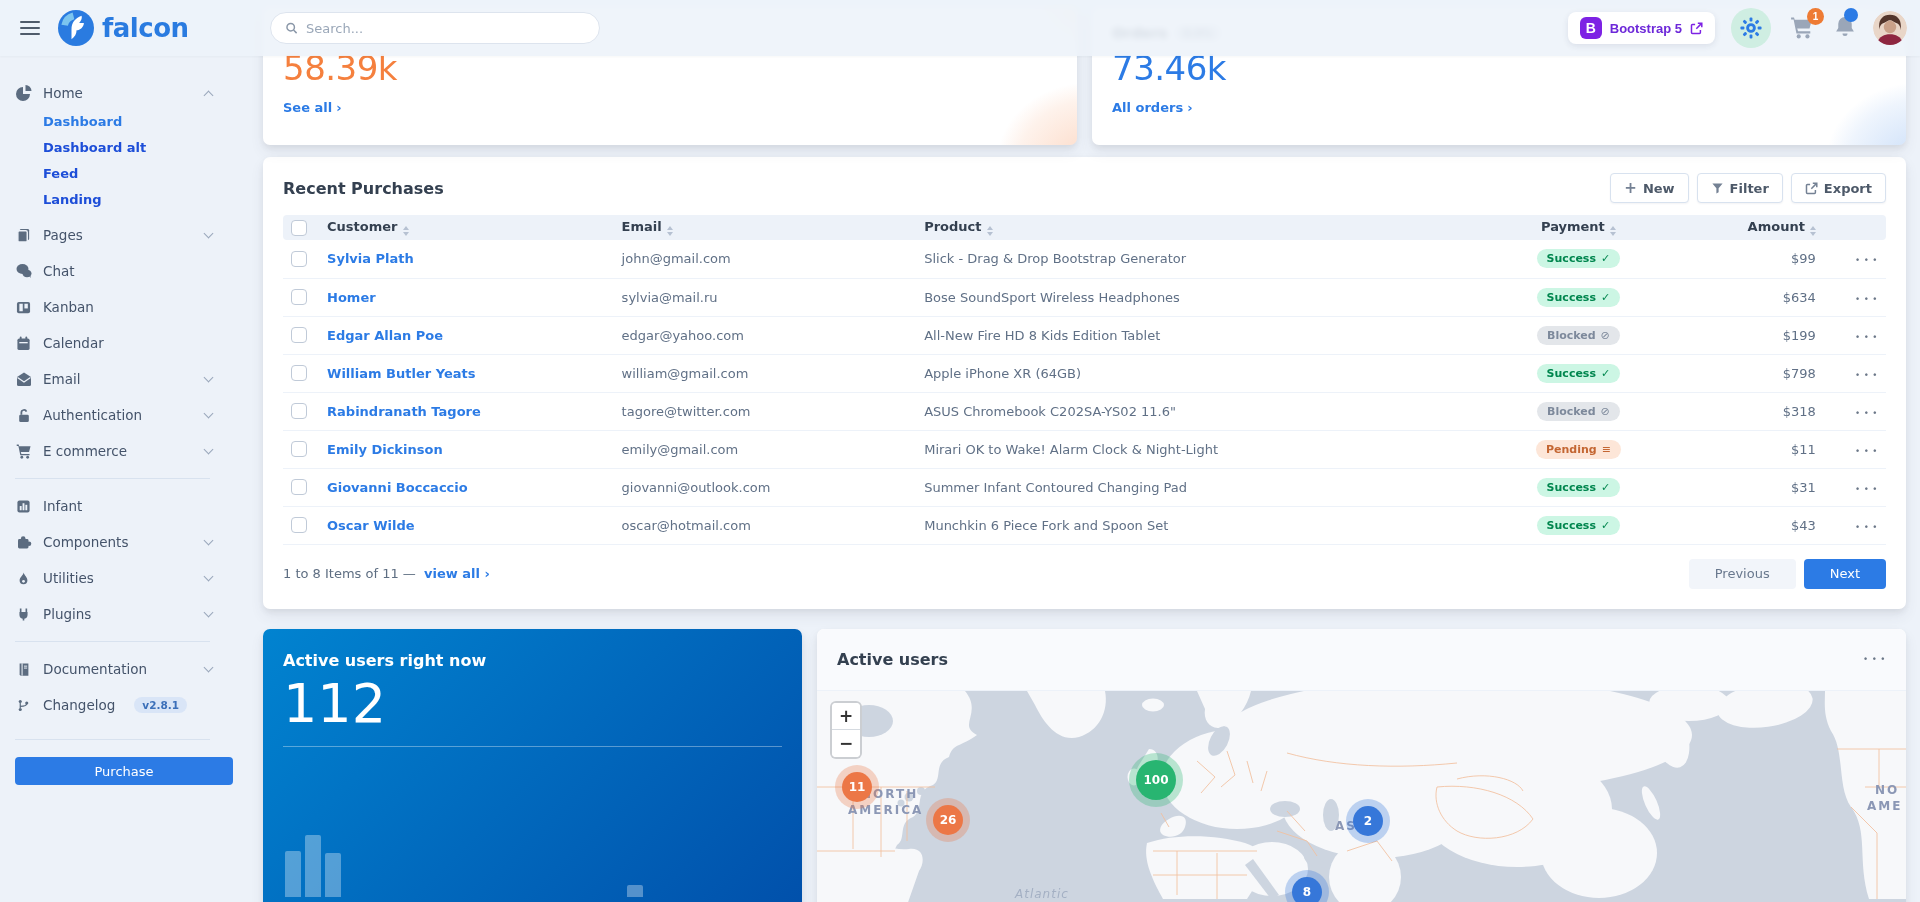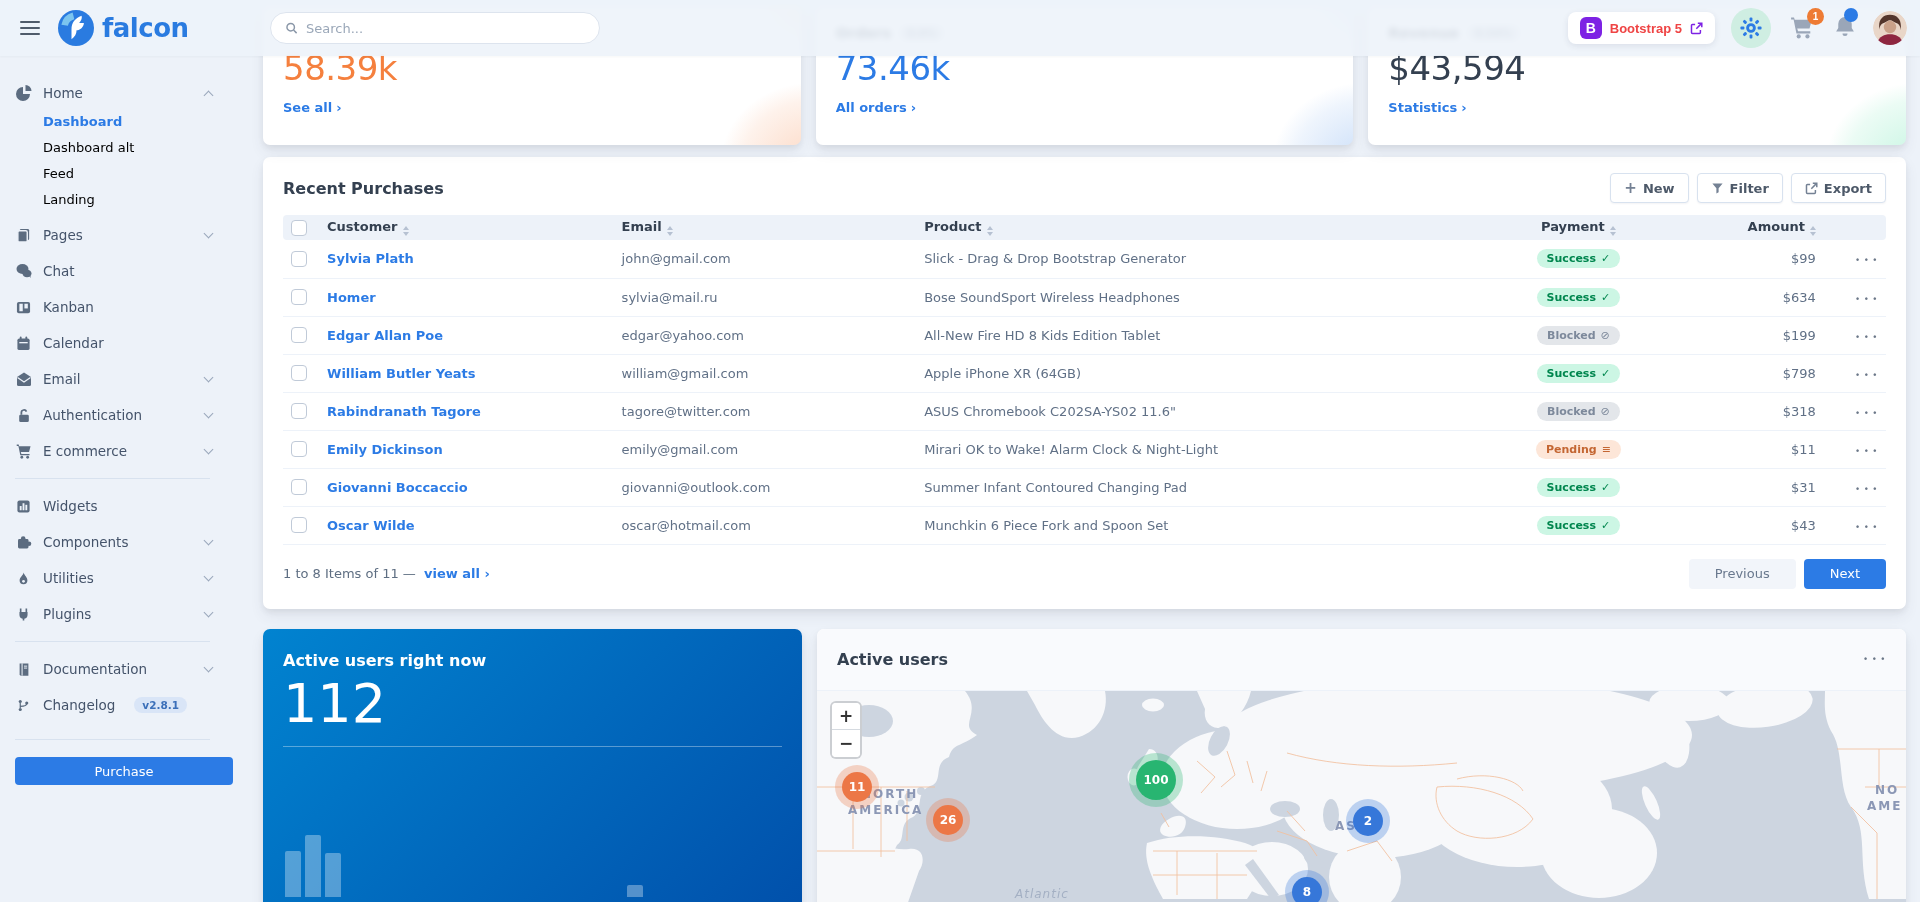--- a/index.html
+++ b/index.html
@@ -15,37 +15,37 @@
   .hamburger i { display:block; width:20px; height:2px; background:#4f5b6b; border-radius:1px; }
   .logo { display:flex; align-items:center; gap:8px; margin-left:8px; text-decoration:none; }
   .logo-text { font-size:26px; font-weight:700; color:#2a7be0; letter-spacing:-0.5px; }
   .search-pill { position:absolute; left:270px; top:12px; width:330px; height:32px; background:#fff;
     border:1px solid #dde4ee; border-radius:16px; display:flex; align-items:center; padding:0 14px; gap:8px; }
   .search-pill input { border:none; outline:none; background:transparent; font-size:13px; color:#5e6e82; width:100%; font-family:inherit; }
   .search-pill input::placeholder { color:#9aa7b8; }
   .nav-right { position:absolute; right:13px; top:0; height:56px; display:flex; align-items:center; gap:14px; }
   .bs-pill { display:flex; align-items:center; gap:8px; background:#fff; border:none; border-radius:8px; padding:5px 12px; box-shadow:0 2px 6px rgba(30,40,80,0.10); cursor:pointer; }
   .bs-logo { width:22px; height:22px; border-radius:6px; background:#7d22e4; color:#fff; font-weight:700; font-size:14px; display:flex; align-items:center; justify-content:center; }
-  .bs-label { color:#ef4444; font-weight:700; font-size:13px; }
+  .bs-label { color:#6d28d9; font-weight:700; font-size:13px; }
   .icon-btn { position:relative; border:none; background:transparent; cursor:pointer; padding:2px; }
   .gear-halo { width:40px; height:40px; border-radius:50%; background:#cfeee2; display:flex; align-items:center; justify-content:center; }
   .cart-badge { position:absolute; top:-5px; right:-7px; width:17px; height:17px; border-radius:50%; background:#ee7b34; color:#fff; font-size:10px; font-weight:700; display:flex; align-items:center; justify-content:center; }
   .bell-dot { position:absolute; top:-5px; right:1px; width:14px; height:14px; border-radius:50%; background:#2c7be5; }
   .avatar { width:34px; height:34px; border-radius:50%; overflow:hidden; border:none; background:transparent; cursor:pointer; padding:0; }
 
   
   .sidebar { position:absolute; top:56px; left:0; bottom:0; width:230px; padding:22px 12px 0 15px; z-index:30; }
   .nav-item { display:flex; align-items:center; gap:11px; height:36px; cursor:pointer; color:#44536a; font-weight:500; font-size:13.5px; }
   .nav-item.first { height:30px; }
   .nav-item .nav-ic { width:17px; display:flex; justify-content:center; }
   .nav-item .nav-ic svg { fill:#5c6c80; }
   .nav-item .grow { flex:1; }
   .chevron { width:7px; height:7px; border-right:1.6px solid #9aa7bb; border-bottom:1.6px solid #9aa7bb; transform:rotate(45deg); margin-right:6px; margin-top:-3px; }
   .chevron.up { transform:rotate(-135deg); margin-top:4px; }
-  .nav-child { display:flex; align-items:center; height:26px; padding-left:28px; color:#000000; font-size:13px; cursor:pointer; }
+  .nav-child { display:flex; align-items:center; height:26px; padding-left:28px; color:#1d4ed8; font-size:13px; cursor:pointer;font-weight:bold; }
   .nav-child.active { color:#2c7be5; font-weight:600; }
   .side-divider { border:none; border-top:1px solid #d8e2ef; margin:9px 8px 9px 0; }
   .version-pill { background:#d9e5f7; color:#3b6fb9; font-size:10.5px; font-weight:700; border-radius:10px; padding:2px 8px; margin-left:8px; }
   .purchase-btn { display:block; width:218px; margin-top:17px; height:28px; background:#2c7be5; border:none; border-radius:4px; color:#fff; font-size:13px; font-weight:500; cursor:pointer; font-family:inherit; }
 
   
   .main { position:absolute; left:230px; top:0; right:0; padding:8px 14px 0 33px; z-index:10; }
   .card { background:#fff; border-radius:7px; box-shadow:0 7px 14px rgba(65,69,88,0.08),0 3px 6px rgba(0,0,0,0.06); }
 
   
@@ -150,32 +150,20 @@
         <div class="stat-head">
           <span class="stat-title">Orders</span>
           <span class="pct-pill">0.0%</span>
         </div>
         <div class="stat-value primary">73.46k</div>
         <a class="stat-link" href="#">
             <span>All orders</span>
             <span class="chev"></span>
           </a>
         <div class="corner primary"></div>
-      </article>
-      <article class="card stat-card">
-        <div class="stat-head">
-          <span class="stat-title">Revenue</span>
-          <span class="pct-pill">9.54%</span>
-        </div>
-        <div class="stat-value">$43,594</div>
-        <a class="stat-link" href="#">
-            <span>Statistics</span>
-            <span class="chev"></span>
-          </a>
-        <div class="corner success"></div>
       </article>
     </section>
 
     <section class="card purchases">
       <div class="p-header">
         <h2 class="p-title">Recent Purchases</h2>
         <div class="toolbar">
           <button class="tbtn">
               <span class="plus">+</span>
               <span>New</span>
@@ -594,21 +582,21 @@
 
     <div class="nav-item">
       <span class="nav-ic">
           <svg width="15" height="15" viewBox="0 0 16 16">
             <rect x="1.5" y="1.5" width="13" height="13" rx="2.2"></rect>
             <rect x="4" y="7.5" width="2" height="4.5" fill="#edf2f9"></rect>
             <rect x="7" y="4.5" width="2" height="7.5" fill="#edf2f9"></rect>
             <rect x="10" y="6.2" width="2" height="5.8" fill="#edf2f9"></rect>
           </svg>
         </span>
-      <span class="grow">Widgets</span>
+      <span class="grow">Infant</span>
     </div>
     <div class="nav-item">
       <span class="nav-ic">
           <svg width="16" height="16" viewBox="0 0 16 16">
             <rect x="2" y="5" width="10.5" height="9.5" rx="1.4"></rect>
             <circle cx="7.2" cy="4.6" r="2.3"></circle>
             <circle cx="13" cy="9.8" r="2.3"></circle>
           </svg>
         </span>
       <span class="grow">Components</span>

